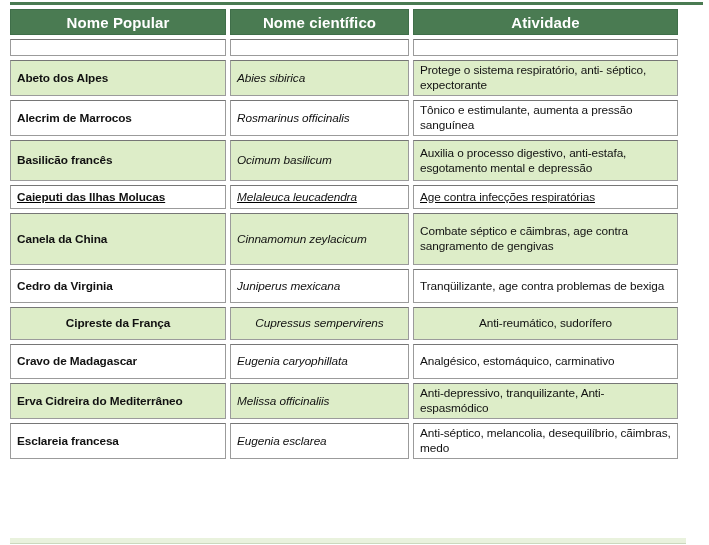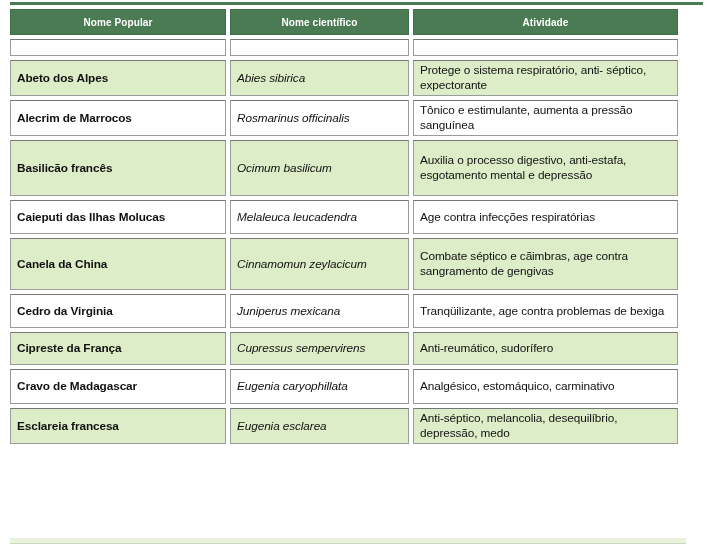--- a/index.html
+++ b/index.html
@@ -34,21 +34,21 @@
     margin: 5px 0 0 6px;
     table-layout: fixed;
   }
   col.c1 { width: 216px; }
   col.c2 { width: 179px; }
   col.c3 { width: 265px; }
 
   th {
     background: var(--header-bg, #4a7b52);
     color: var(--header-text, #ffffff);
-    font-size: 10px;
+    font-size: 15px;
     font-weight: bold;
     text-align: center;
     height: 26px;
     padding: 1px 4px;
     border: 1px solid #3f6e49;
     letter-spacing: 0.1px;
   }
   td {
     border: 1px solid #9b9b9b;
     border-top-color: #767676;
@@ -94,51 +94,56 @@
     <tr style="height:36px;">
       <td class="col-popular">Abeto dos Alpes</td>
       <td class="col-cientifico">Abies sibirica</td>
       <td class="col-atividade">Protege o sistema respiratório, anti- séptico, expectorante</td>
     </tr>
     <tr style="height:36px;border-radius:17px;">
       <td class="col-popular">Alecrim de Marrocos</td>
       <td class="col-cientifico">Rosmarinus officinalis</td>
       <td class="col-atividade">Tônico e estimulante, aumenta a pressão sanguínea</td>
     </tr>
-    <tr style="height:56px;">
+    <tr style="height:41px;">
       <td class="col-popular">Basilicão francês</td>
       <td class="col-cientifico">Ocimum basilicum</td>
       <td class="col-atividade">Auxilia o processo digestivo, anti-estafa, esgotamento mental e depressão</td>
     </tr>
-    <tr style="height:34px;">
+    <tr style="height:24px;text-decoration:underline;">
       <td class="col-popular">Caieputi das Ilhas Molucas</td>
       <td class="col-cientifico">Melaleuca leucadendra</td>
       <td class="col-atividade">Age contra infecções respiratórias</td>
     </tr>
     <tr style="height:52px;margin-top:25px;">
       <td class="col-popular">Canela da China</td>
       <td class="col-cientifico">Cinnamomun zeylacicum</td>
       <td class="col-atividade">Combate séptico e cãimbras, age contra sangramento de gengivas</td>
     </tr>
     <tr style="height:34px;">
       <td class="col-popular">Cedro da Virginia</td>
       <td class="col-cientifico">Juniperus mexicana</td>
       <td class="col-atividade">Tranqüilizante, age contra problemas de bexiga</td>
     </tr>
-    <tr style="height:33px;">
+    <tr style="height:33px;text-align:center;">
       <td class="col-popular">Cipreste da França</td>
       <td class="col-cientifico">Cupressus sempervirens</td>
       <td class="col-atividade">Anti-reumático, sudorífero</td>
     </tr>
     <tr style="height:35px;padding-left:12px;">
       <td class="col-popular">Cravo de Madagascar</td>
       <td class="col-cientifico">Eugenia caryophillata</td>
       <td class="col-atividade">Analgésico, estomáquico, carminativo</td>
     </tr>
+    <tr style="height:34px;">
+      <td class="col-popular">Erva Cidreira do Mediterrâneo</td>
+      <td class="col-cientifico">Melissa officinaliis</td>
+      <td class="col-atividade">Anti-depressivo, tranquilizante, Anti-espasmódico</td>
+    </tr>
     <tr style="height:34px;padding-left:44px;">
       <td class="col-popular">Esclareia francesa</td>
       <td class="col-cientifico">Eugenia esclarea</td>
-      <td class="col-atividade">Anti-séptico, melancolia, desequilíbrio, depressão, medo</td>
+      <td class="col-atividade">Anti-séptico, melancolia, desequilíbrio, cãimbras, medo</td>
     </tr>
   </tbody>
 </table>
 
 <div class="bottom-strip"></div>
 
 </body></html>

